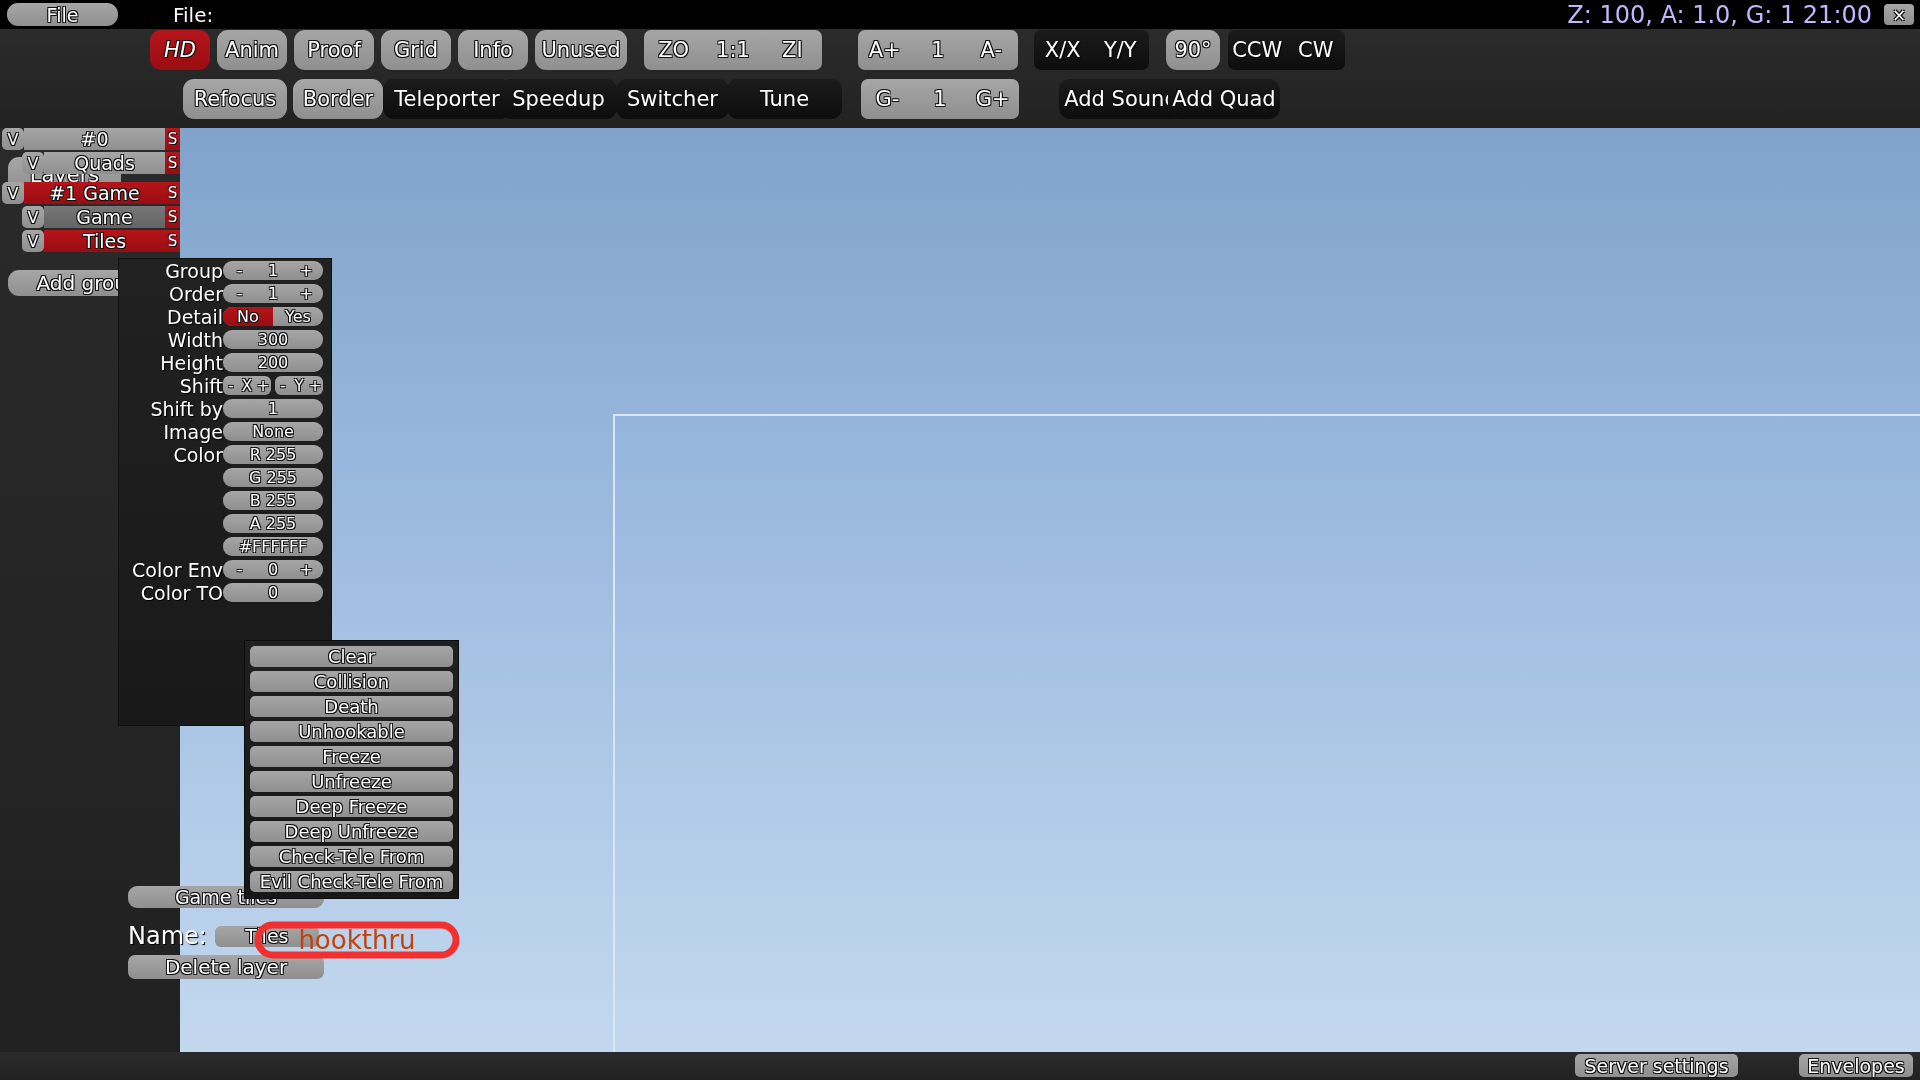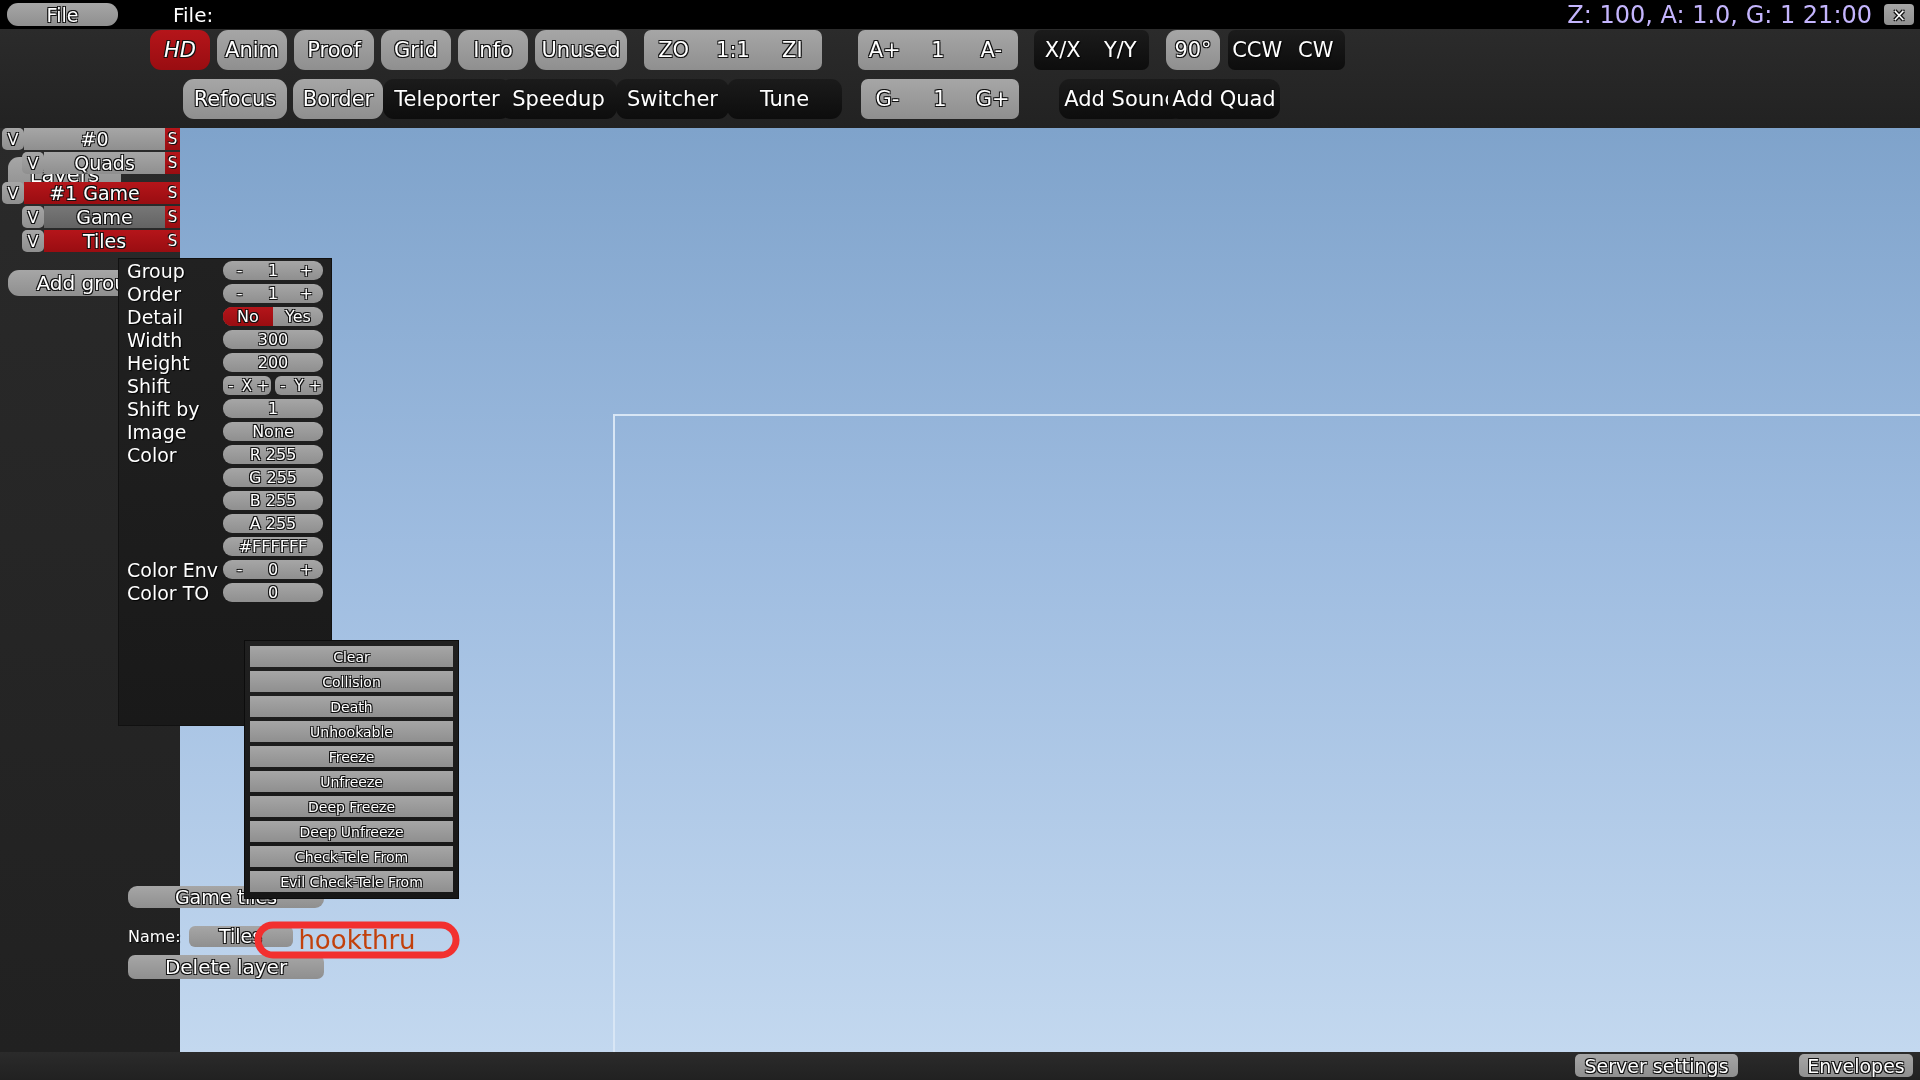--- a/index.html
+++ b/index.html
@@ -166,62 +166,63 @@
   }
   .prop-row {
     position: absolute; left: 0; width: 212px; height: 23px;
     display: flex; align-items: center;
   }
   .prop-label {
     width: 104px; padding-left: 8px;
     color: #fff; font-size: 19px;
     text-shadow: 1px 1px 1px #000;
     white-space: nowrap;
+    text-align: right;
   }
   .prop-ctl { width: 100px; height: 19px; }
   .prop-ctl .btn, .prop-ctl .grp { width: 100%; height: 19px; font-size: 16px; border-radius: 9px; }
   .prop-ctl .grp > .seg { font-size: 16px; }
   .prop-ctl-split { width: 100px; height: 19px; display: flex; gap: 4px; }
   .prop-ctl-split .grp { flex: 1; height: 19px; border-radius: 6px; }
   .prop-ctl-split .grp > .seg { font-size: 15px; }
   #color-swatch {
     position: absolute; left: 139px; top: 482px; width: 78px; height: 58px;
     background: #ffffff;
   }
   #props-wide-btn {
     position: absolute; left: 9px; top: 627px; width: 196px; height: 22px;
     font-size: 19px; border-radius: 9px;
   }
   #props-name-row {
     position: absolute; left: 0; top: 665px; width: 212px; height: 24px;
     display: flex; align-items: center;
   }
   #props-name-row .nlabel {
-    padding-left: 9px; color: #fff; font-size: 16px; text-shadow: 1px 1px 1px #000;
+    padding-left: 9px; color: #fff; font-size: 24px; text-shadow: 1px 1px 1px #000;
   }
   #props-name-value {
     margin-left: 8px; width: 104px; height: 21px;
     font-size: 19px; border-radius: 6px;
   }
   #props-delete-btn {
     position: absolute; left: 9px; top: 696px; width: 196px; height: 24px;
     font-size: 20px; border-radius: 7px;
   }
 
   
   #ctx-menu {
     position: absolute; left: 245px; top: 641px; width: 213px;
     background: #1b1b1b;
     background-image: linear-gradient(#202020, #171717);
     padding: 5px 5px 6px 5px;
     box-shadow: 0 0 0 1px #0c0c0c;
   }
   #ctx-menu .ctx-item {
     height: 21px; margin-bottom: 4px;
-    font-size: 14px; border-radius: 0;
+    font-size: 18px; border-radius: 5px;
   }
   #ctx-menu .ctx-item:last-child { margin-bottom: 0; }
 
   
   #annotation {
     position: absolute; left: 253px; top: 920px; width: 208px; height: 40px;
   }
   #annotation svg { position: absolute; left: 0; top: 0; }
   #annotation-label {
     position: absolute; left: 0; top: 0; width: 208px; height: 40px;

